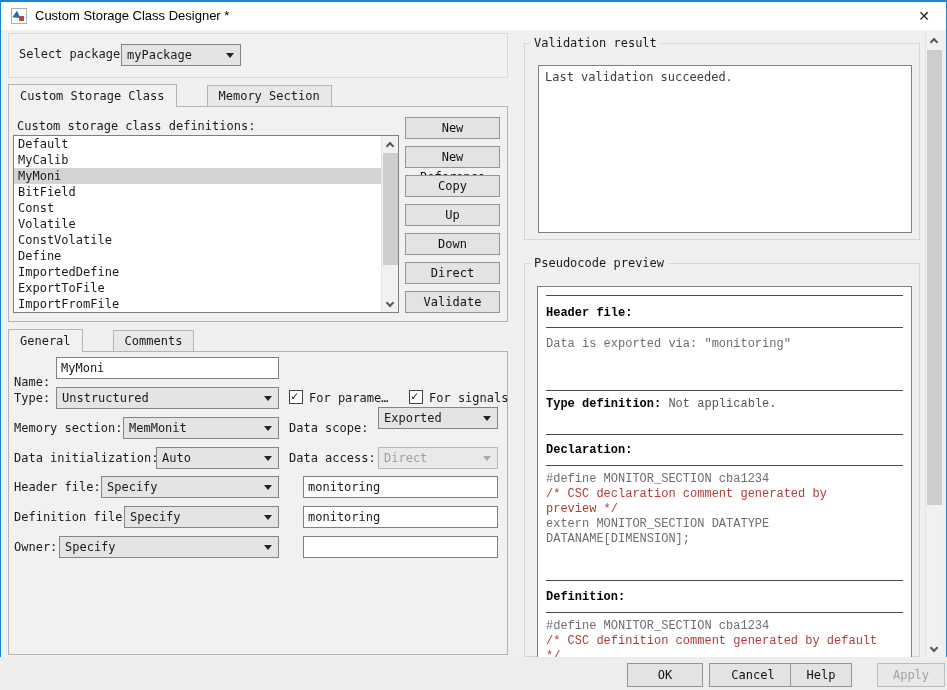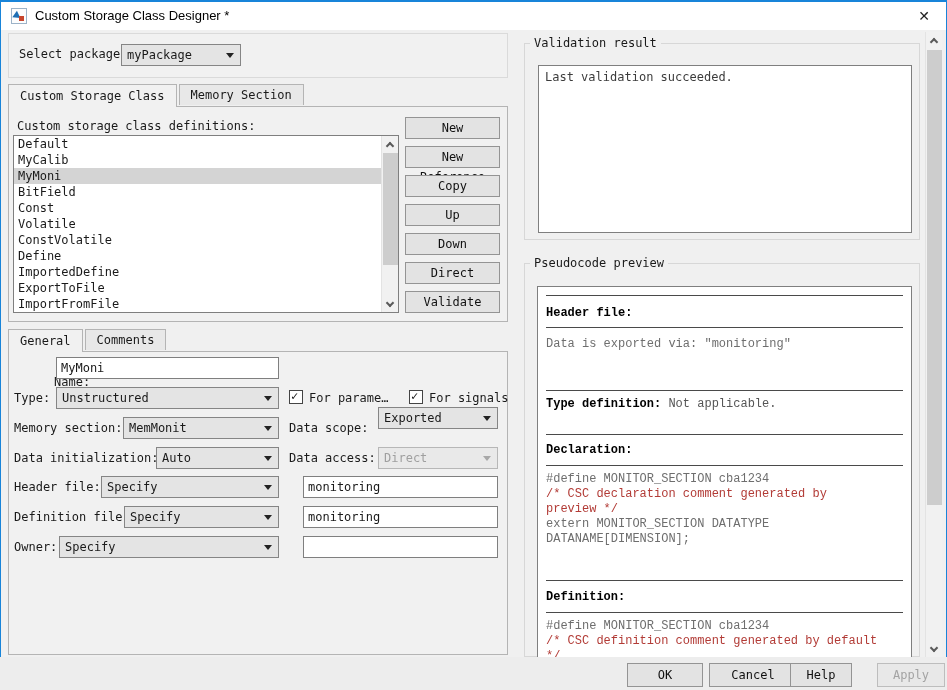--- a/index.html
+++ b/index.html
@@ -23,21 +23,21 @@
   .window-title { position:absolute; left:34px; top:0; height:28px; line-height:28px;
     font-family:"Liberation Sans", sans-serif; font-size:13px; color:#000; }
   .close-button { position:absolute; right:6px; top:0; width:32px; height:28px; text-align:center; line-height:28px;
     font-family:"Liberation Sans", sans-serif; font-size:14px; color:#222; cursor:pointer; }
 
   
   .panel { position:absolute; background:#f1f1f1; border:1px solid #b4b4b4; }
   .label { position:absolute; white-space:nowrap; }
 
   
-  .tabrow { position:absolute; display:flex; align-items:flex-start; z-index:3; }
+  .tabrow { position:absolute; display:flex; align-items:flex-end; z-index:3;gap:28px; }
   .tab { height:21px; line-height:20px; padding:0 11px; background:#e8e8e8; border:1px solid #b4b4b4; border-bottom:none; margin-right:2px; cursor:pointer; }
   .tab.active { height:23px; line-height:22px; background:#f1f1f1; margin-bottom:-1px; }
 
   
   .listbox { position:absolute; background:#ffffff; border:1px solid #7f7f7f; overflow:hidden; }
   .list-item { height:16px; line-height:16px; padding-left:4px; white-space:nowrap; cursor:default; }
   .list-item.selected { background:#d4d4d4; }
 
   
   .sb-v { position:absolute; background:#f1f1f1; border-left:1px solid #e3e3e3; }
@@ -151,21 +151,21 @@
   <div class="btn sidebtn" style="top:262px;">Direct</div>
   <div class="btn sidebtn" style="top:291px;">Validate</div>
 
   <div class="tabrow" style="left:8px; top:329px;">
     <div class="tab active">General</div>
     <div class="tab">Comments</div>
   </div>
 
   <div class="panel" style="left:8px; top:351px; width:500px; height:304px;">
 
-    <span class="label" style="left:5px; top:23px;margin-left:40px;">Name:</span>
+    <span class="label" style="left:5px; top:23px;">Name:</span>
     <input class="tfield" style="left: 47px; top: 5px; width: 223px;" value="MyMoni">
 
     <span class="label" style="left:5px; top:39px;">Type:</span>
     <div class="combo" style="left:47px; top:35px; width:223px;">
       <span>Unstructured</span>
       <span class="arrow"></span>
     </div>
     <span class="checkbox" style="left:280px; top:38px;">
       <span class="check-icon">✓</span>
     </span>

